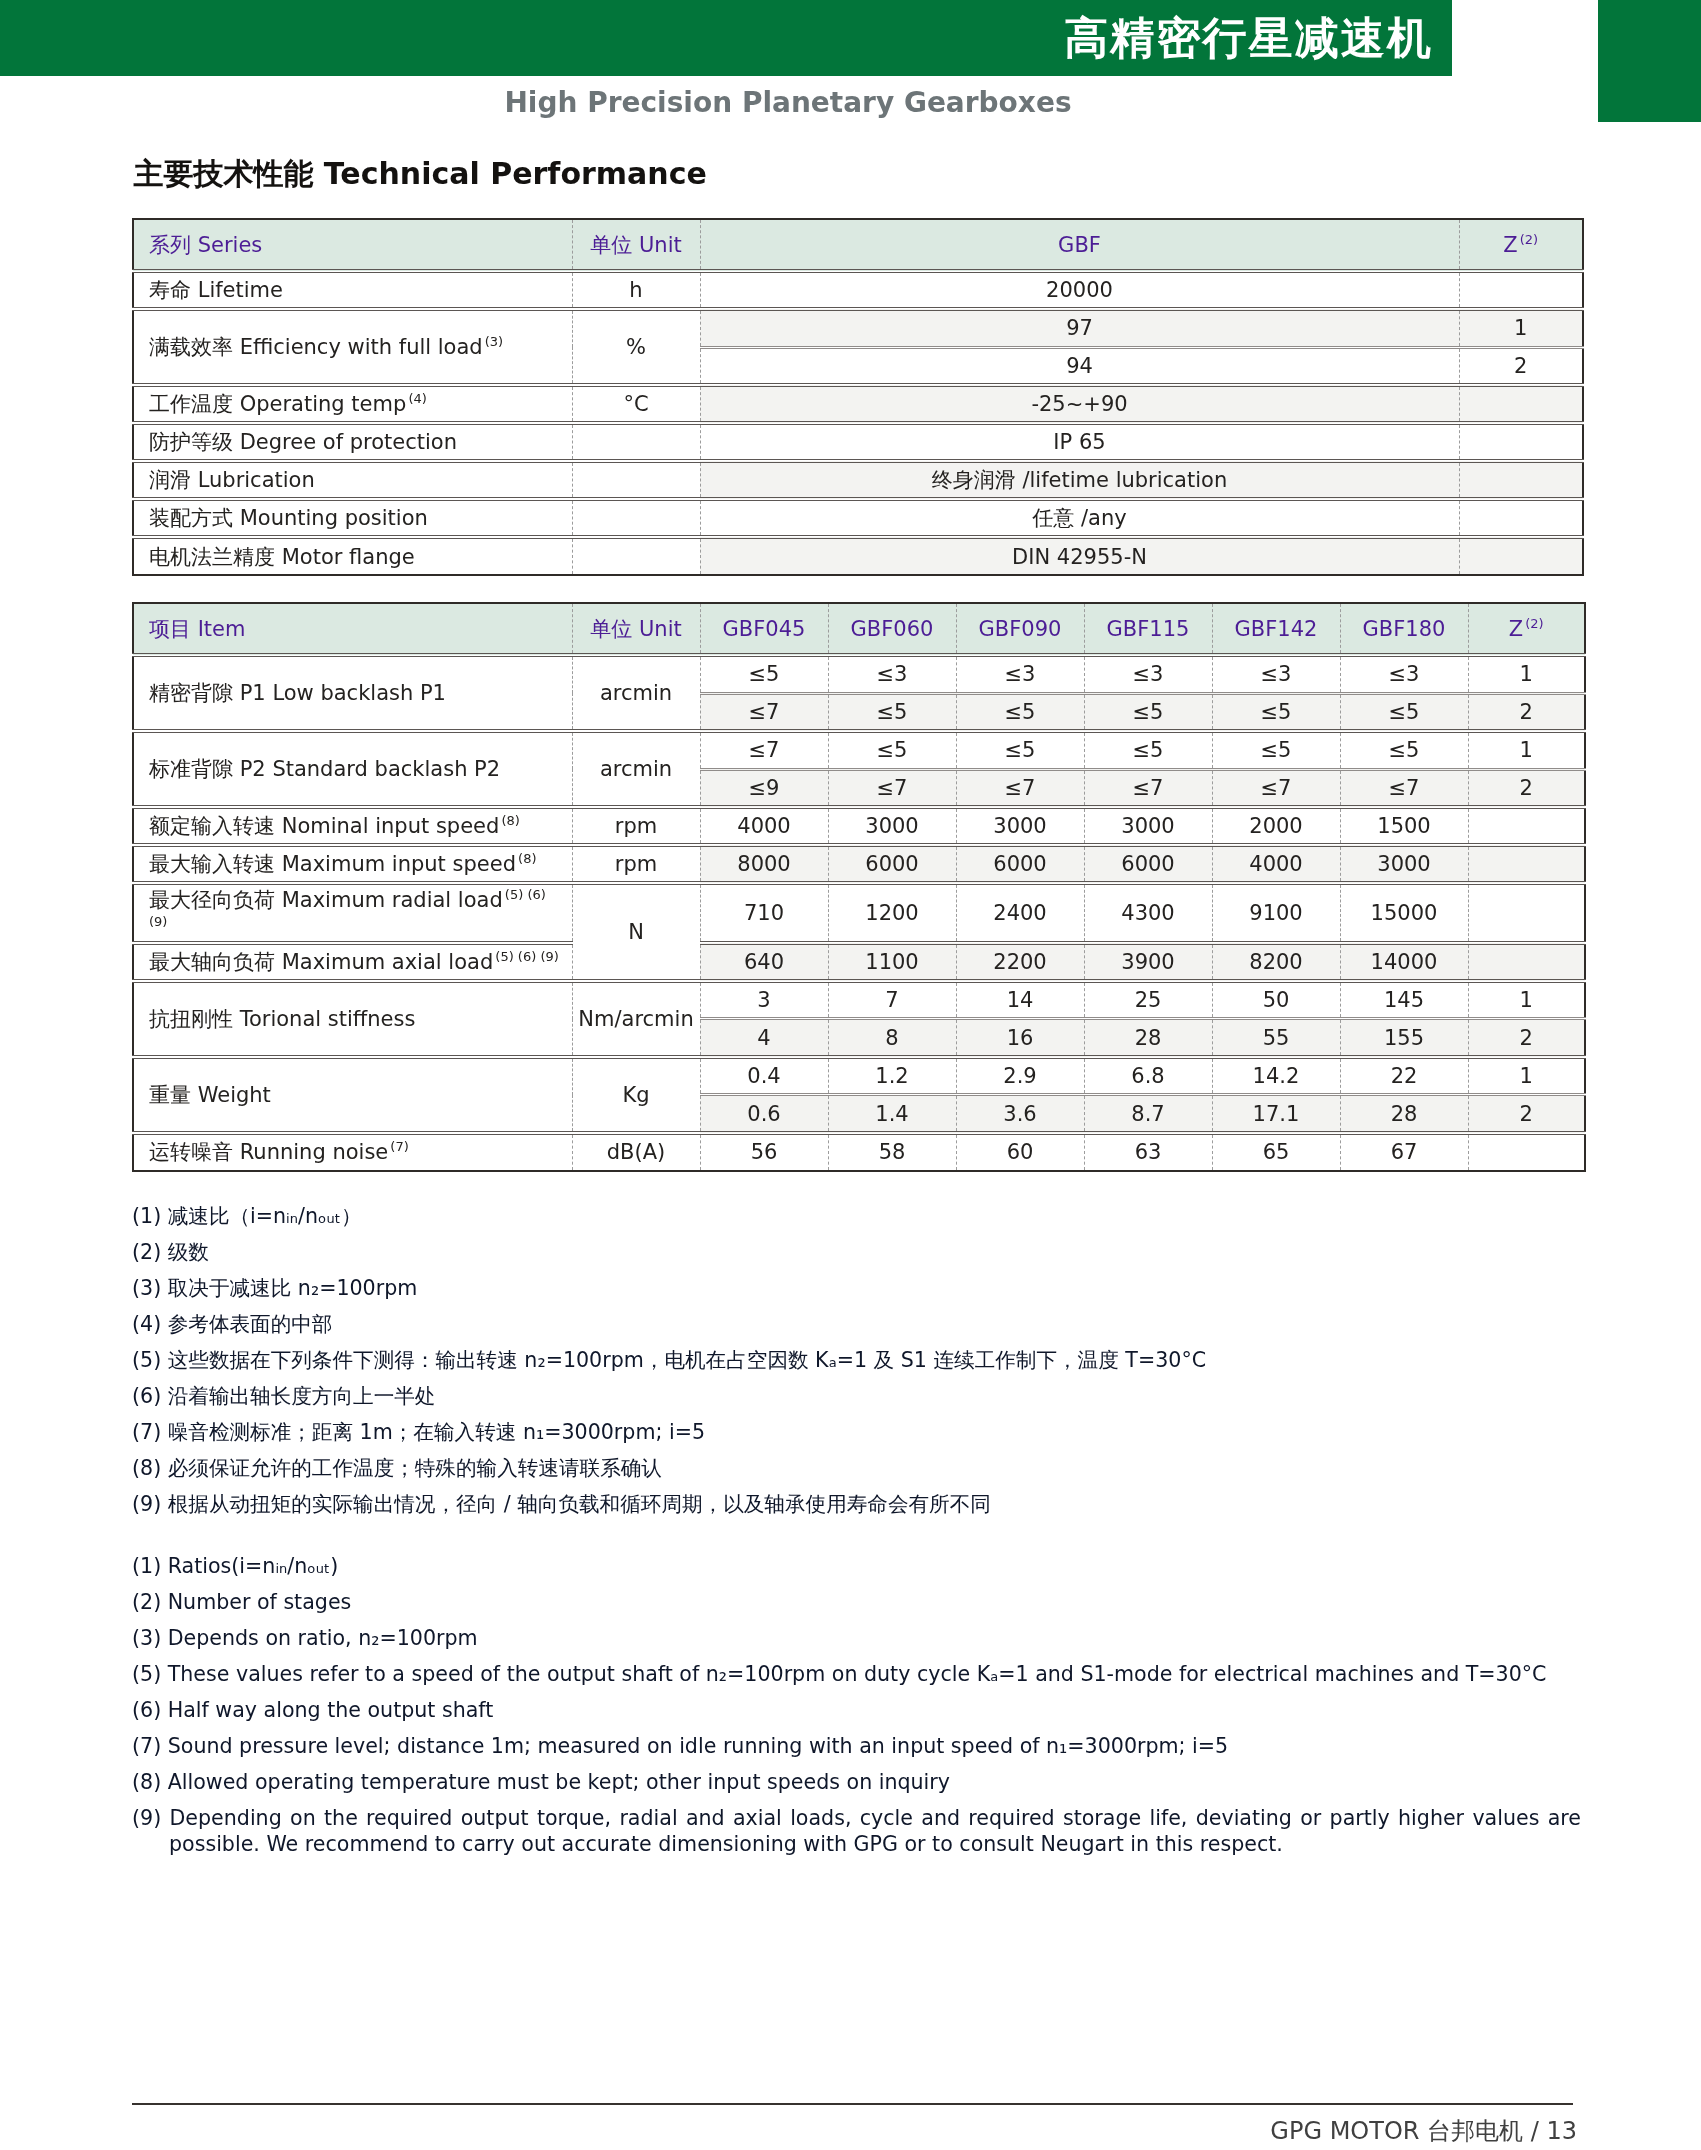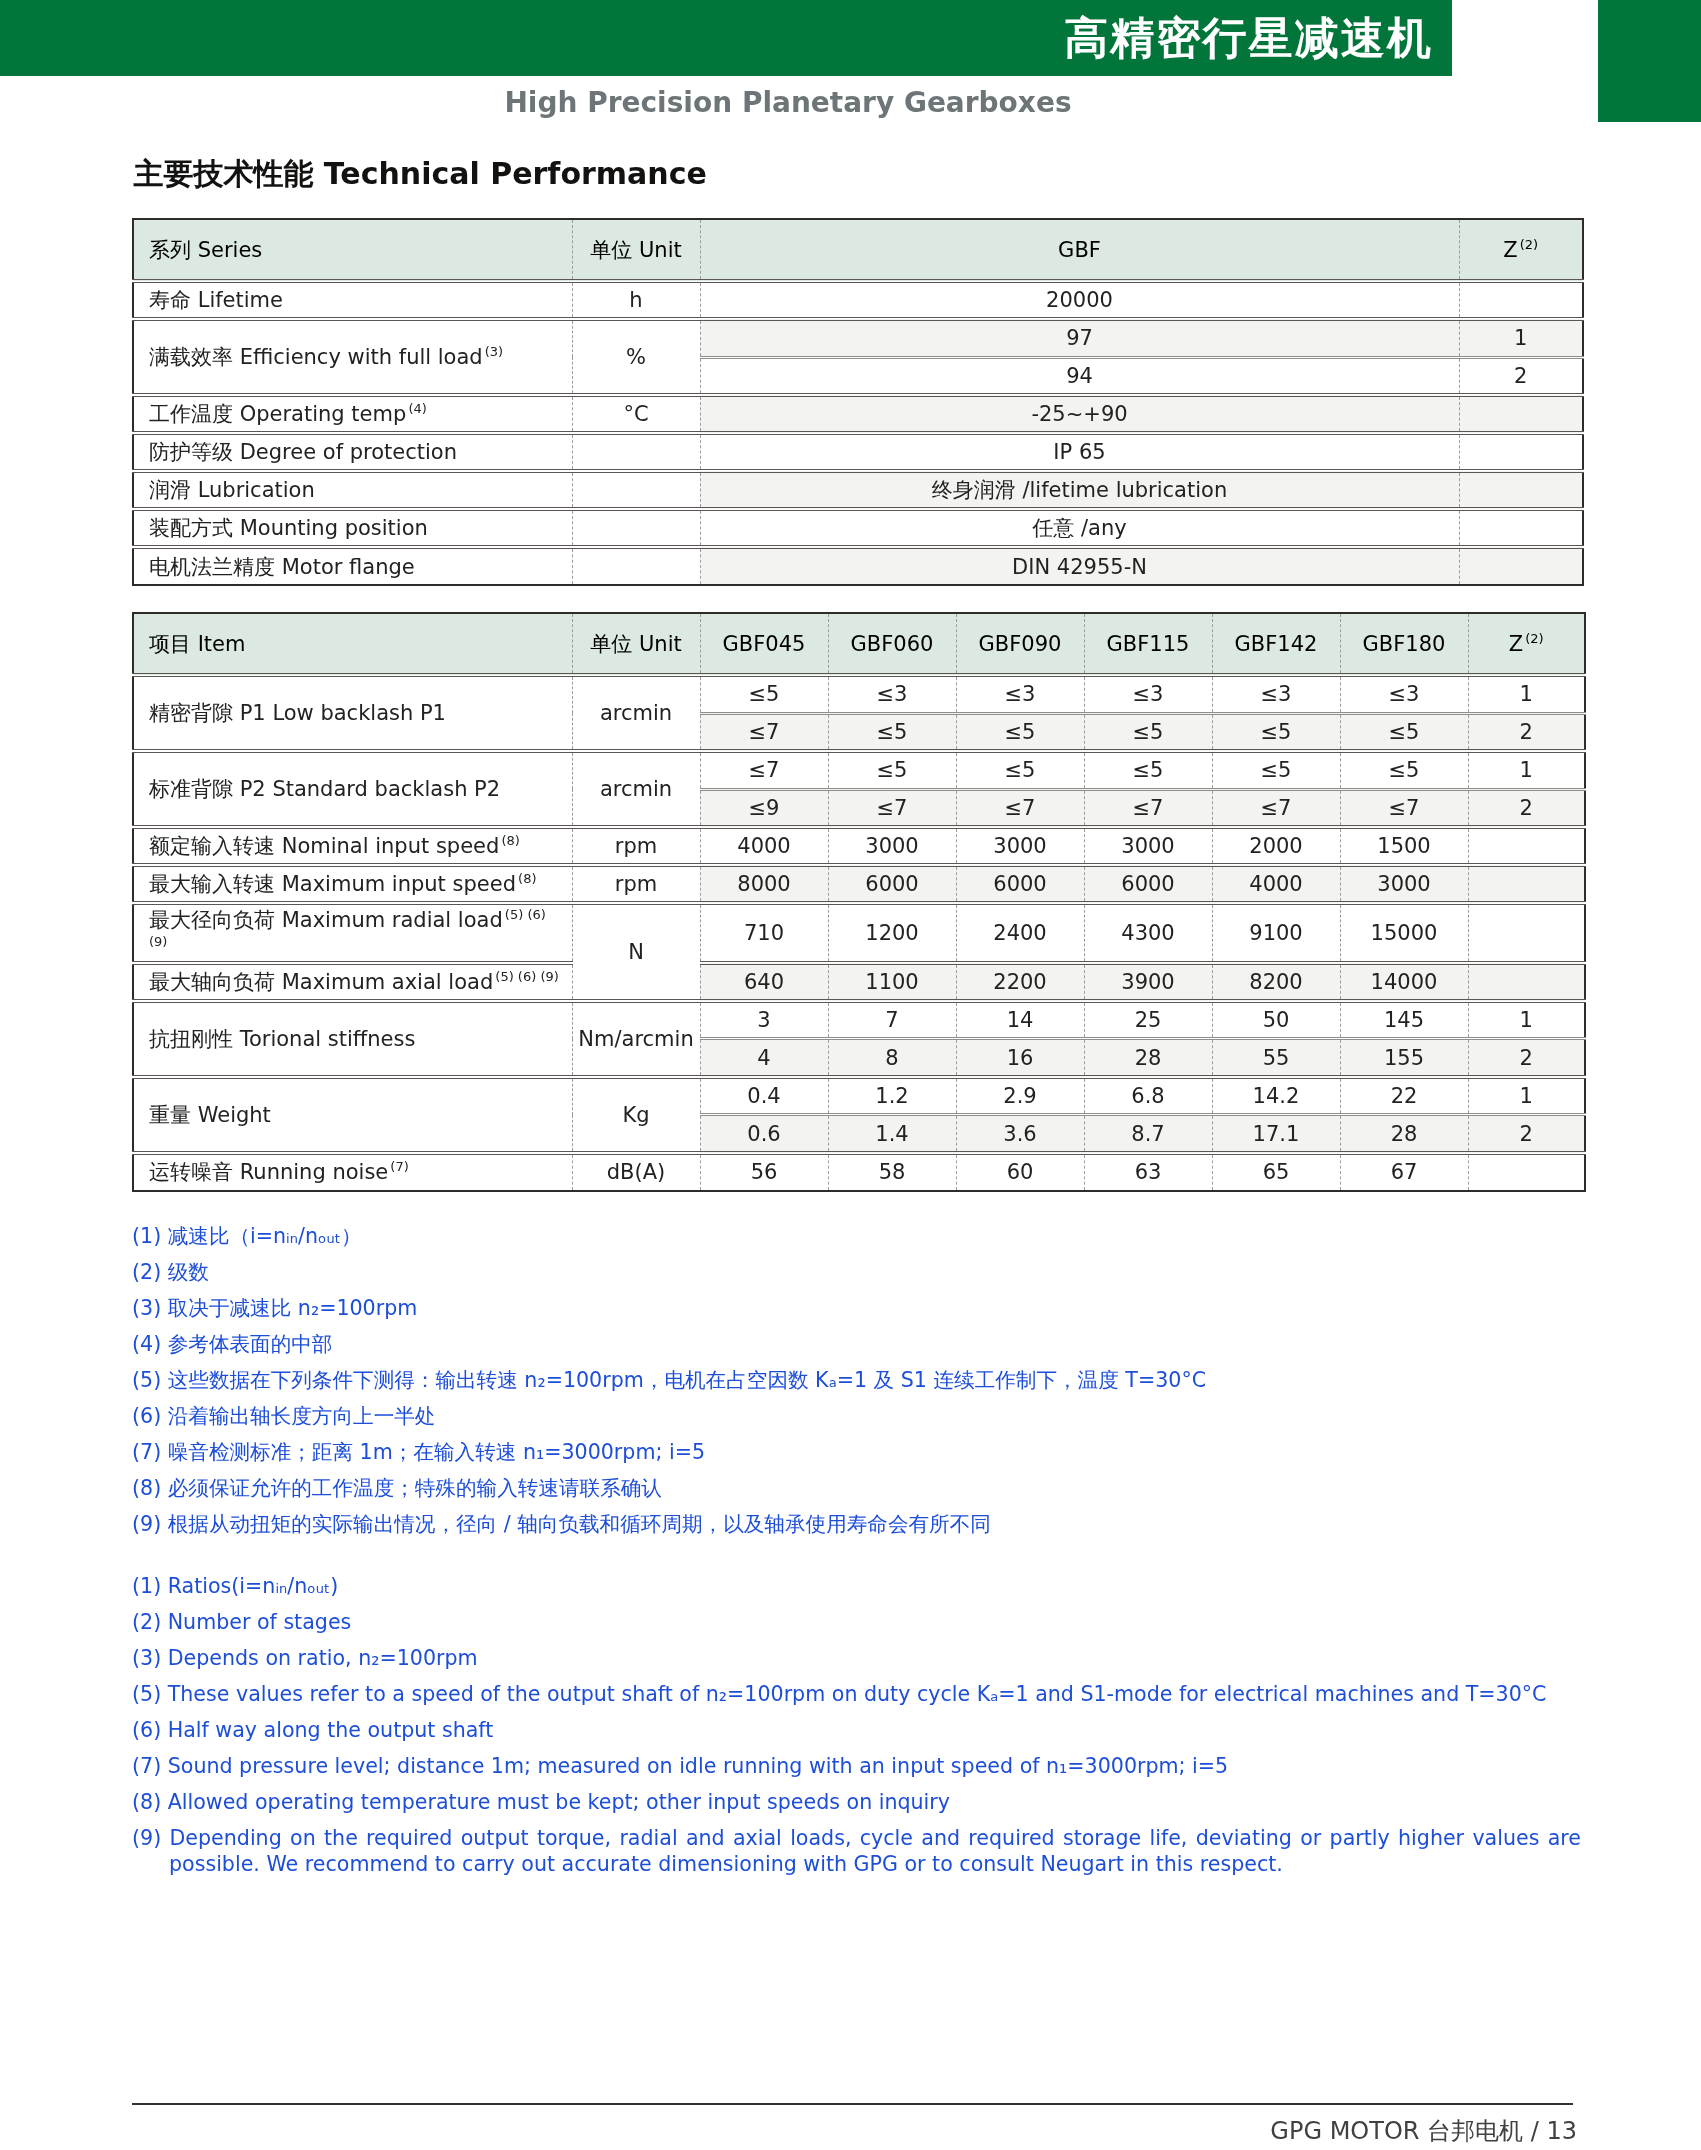--- a/index.html
+++ b/index.html
@@ -13,35 +13,35 @@
   .corner-stripe{position:absolute;right:0;top:0;width:104px;height:122px;background:#02753a;}
   .subtitle{position:absolute;top:86px;left:0;width:1576px;text-align:center;
         font-size:28px;font-weight:bold;color:#6d7578;}
 
   
   .content{position:absolute;left:132px;top:154px;width:1449px;}
   .section-title{font-size:30px;font-weight:bold;color:#141210;margin:0 0 23px 1.4px;}
 
   
   table.tbl{border-collapse:collapse;table-layout:fixed;width:1449px;border:2.7px solid #2f2b28;}
-  .tbl th{height:62px;background:#dbe9e1;font-size:21px;font-weight:normal;color:#000000;
+  .tbl th{height:52px;background:#dbe9e1;font-size:21px;font-weight:normal;color:#4c1d95;
         text-align:center;border-bottom:4.1px double #5b5653;padding:1.4px 4.1px;box-sizing:border-box;}
   .tbl td{height:38px;font-size:21px;color:#242220;text-align:center;vertical-align:middle;
         padding:1.4px 4.1px;box-sizing:border-box;}
   .c-label{text-align:left !important;padding-left:15px !important;}
   .vd{border-left:0.7px dashed #9c9c9c;}
   .shade{background:#f3f3f1;}
   tr.rs td{border-top:4.1px double #5b5653;}
   tr.sr td{border-top:3.4px double #908c8a;}
   .fn{font-size:13px;margin-left:2.1px;}
   .t2{margin-top:26px;}
 
   
   .notes{margin-top:32px;}
-  .note{font-size:20.6px;color:#1d4ed8;line-height:1.25;margin-bottom:10.3px;
+  .note{font-size:20.6px;color:#0f172a;line-height:1.25;margin-bottom:10.3px;
         padding-left:37px;text-indent:-37px;text-align:justify;}
   .notes-en{margin-top:36px;}
 
   
   .footer-line{position:absolute;left:132px;top:2103px;width:1441px;border-top:2.1px solid #37322f;}
   .footer-text{position:absolute;left:132px;top:2115px;width:1445px;text-align:right;
         font-size:24px;color:#404040;}
 </style>
 </head>
 <body>

